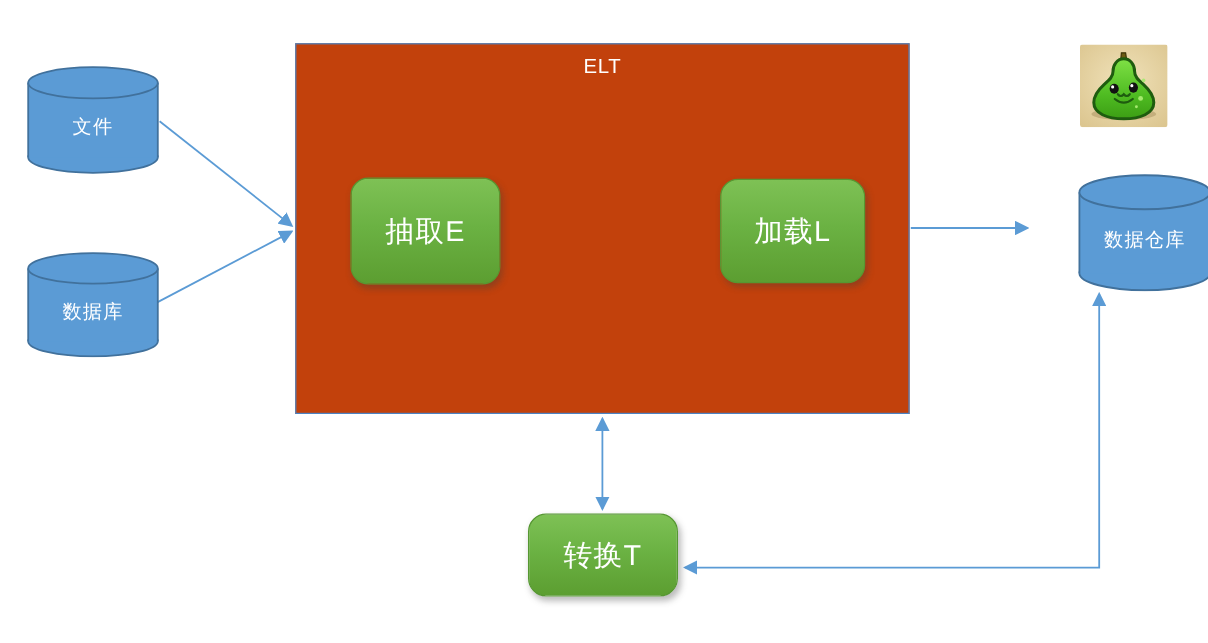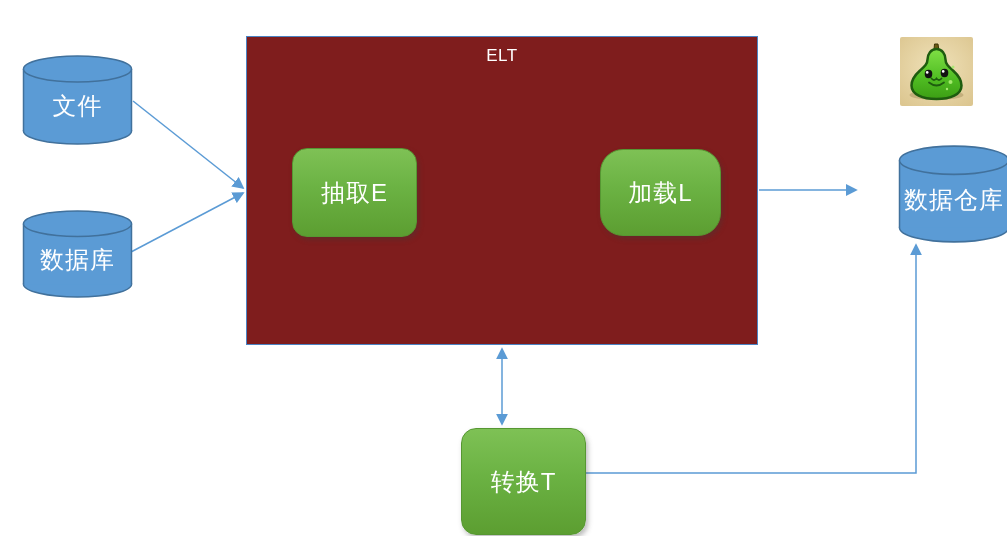--- a/index.html
+++ b/index.html
@@ -4,36 +4,36 @@
 <style>
   html,body{margin:0;padding:0;background:#fff;}
   body{font-family:"Liberation Sans","DejaVu Sans",sans-serif;}
   .canvas{position:relative;width:1007px;height:536px;background:#ffffff;overflow:hidden;}
   .connectors{position:absolute;left:0;top:0;width:1007px;height:536px;pointer-events:none;}
 
   
   .cylinder{position:absolute;}
   .cylinder svg{position:absolute;left:0;top:0;width:100%;height:100%;}
   .cyl-label{position:absolute;left:0;right:0;top:0;bottom:0;display:flex;align-items:center;justify-content:center;
-             padding-top:12px;color:#ffffff;font-size:24px;letter-spacing:1px;}
+             padding-top:12px;color:#ffffff;font-size:16px;letter-spacing:1px;}
 
   
-  .elt-box{position:absolute;left:246px;top:36px;width:512px;height:309px;background:#7f1d1d;
+  .elt-box{position:absolute;left:246px;top:36px;width:512px;height:309px;background:#c2410c;
            border:1px solid #4B83C3;box-sizing:border-box;}
   .elt-title{position:absolute;left:0;right:0;top:9px;text-align:center;color:#ffffff;font-size:17px;letter-spacing:.5px;}
 
   
   .green-box{position:absolute;border-radius:15px;display:flex;align-items:center;justify-content:center;
              color:#ffffff;font-size:24px;letter-spacing:1px;
              background:linear-gradient(180deg,#7EC155 0%,#6BB243 45%,#5C9E31 100%);
              border:1px solid #569732;box-sizing:border-box;
              box-shadow:2px 3px 5px rgba(60,60,60,0.35);}
   .box-extract{left:45px;top:111px;width:125px;height:89px;}
-  .box-load{left:353px;top:112px;width:121px;height:87px;border-radius:23px;}
-  .box-transform{left:440px;top:428px;width:125px;height:107px;margin-left:21px;}
+  .box-load{left:353px;top:112px;width:121px;height:87px;}
+  .box-transform{left:440px;top:428px;width:125px;height:69px;}
 
   
   .pear{position:absolute;left:900px;top:37px;width:73px;height:69px;}
   .pear svg{display:block;width:100%;height:100%;}
 </style>
 </head>
 <body>
 
 <div class="canvas">
 

